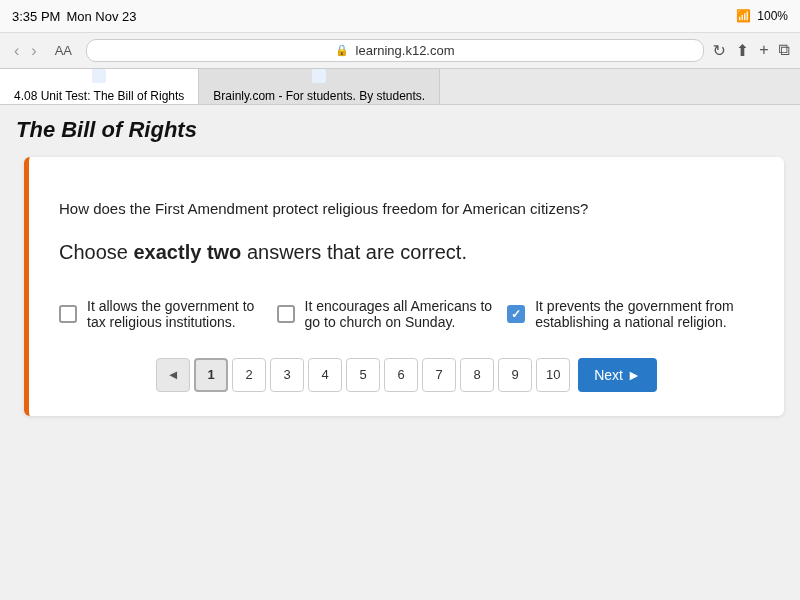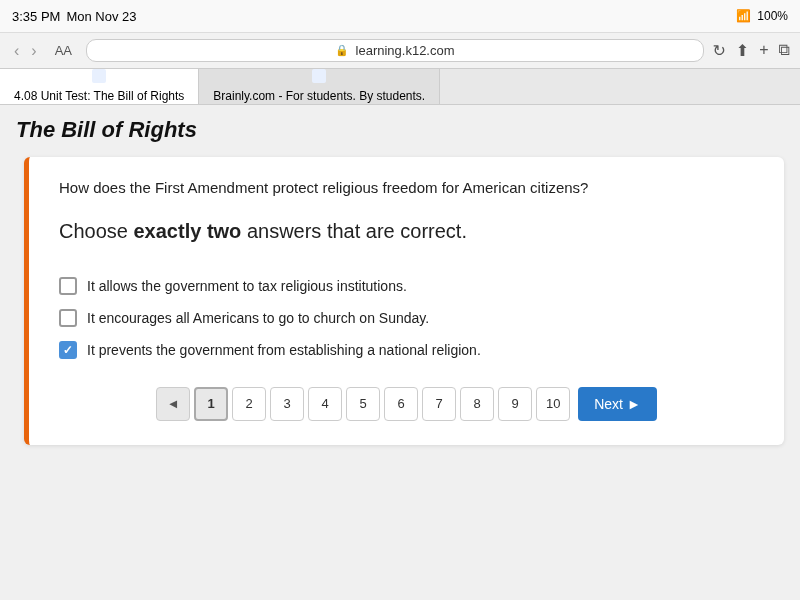--- a/index.html
+++ b/index.html
@@ -109,21 +109,21 @@
       font-size: 22px;
       font-weight: 600;
       color: #111;
       margin-bottom: 14px;
       font-style: italic;
     }
 
     .question-card {
       background: white;
       border-radius: 6px;
-      padding: 20px 30px 24px 30px;
+      padding: 41px 30px 24px 30px;
       box-shadow: 0 1px 4px rgba(0,0,0,0.1);
       border-left: 5px solid #e8640c;
       margin-left: 8px;
     }
 
     .question-text {
       font-size: 15px;
       color: #222;
       margin-bottom: 20px;
       line-height: 1.5;
@@ -132,21 +132,21 @@
     .instruction-text {
       font-size: 20px;
       color: #222;
       margin-bottom: 34px;
     }
     .instruction-text strong { font-weight: 700; }
 
     .answer-list {
       list-style: none;
       display: flex;
-      flex-direction: column;
+      flex-direction: row;
       gap: 14px;
       margin-bottom: 28px;
     }
 
     .answer-item {
       display: flex;
       align-items: center;
       gap: 10px;
       font-size: 14px;
       color: #222;

